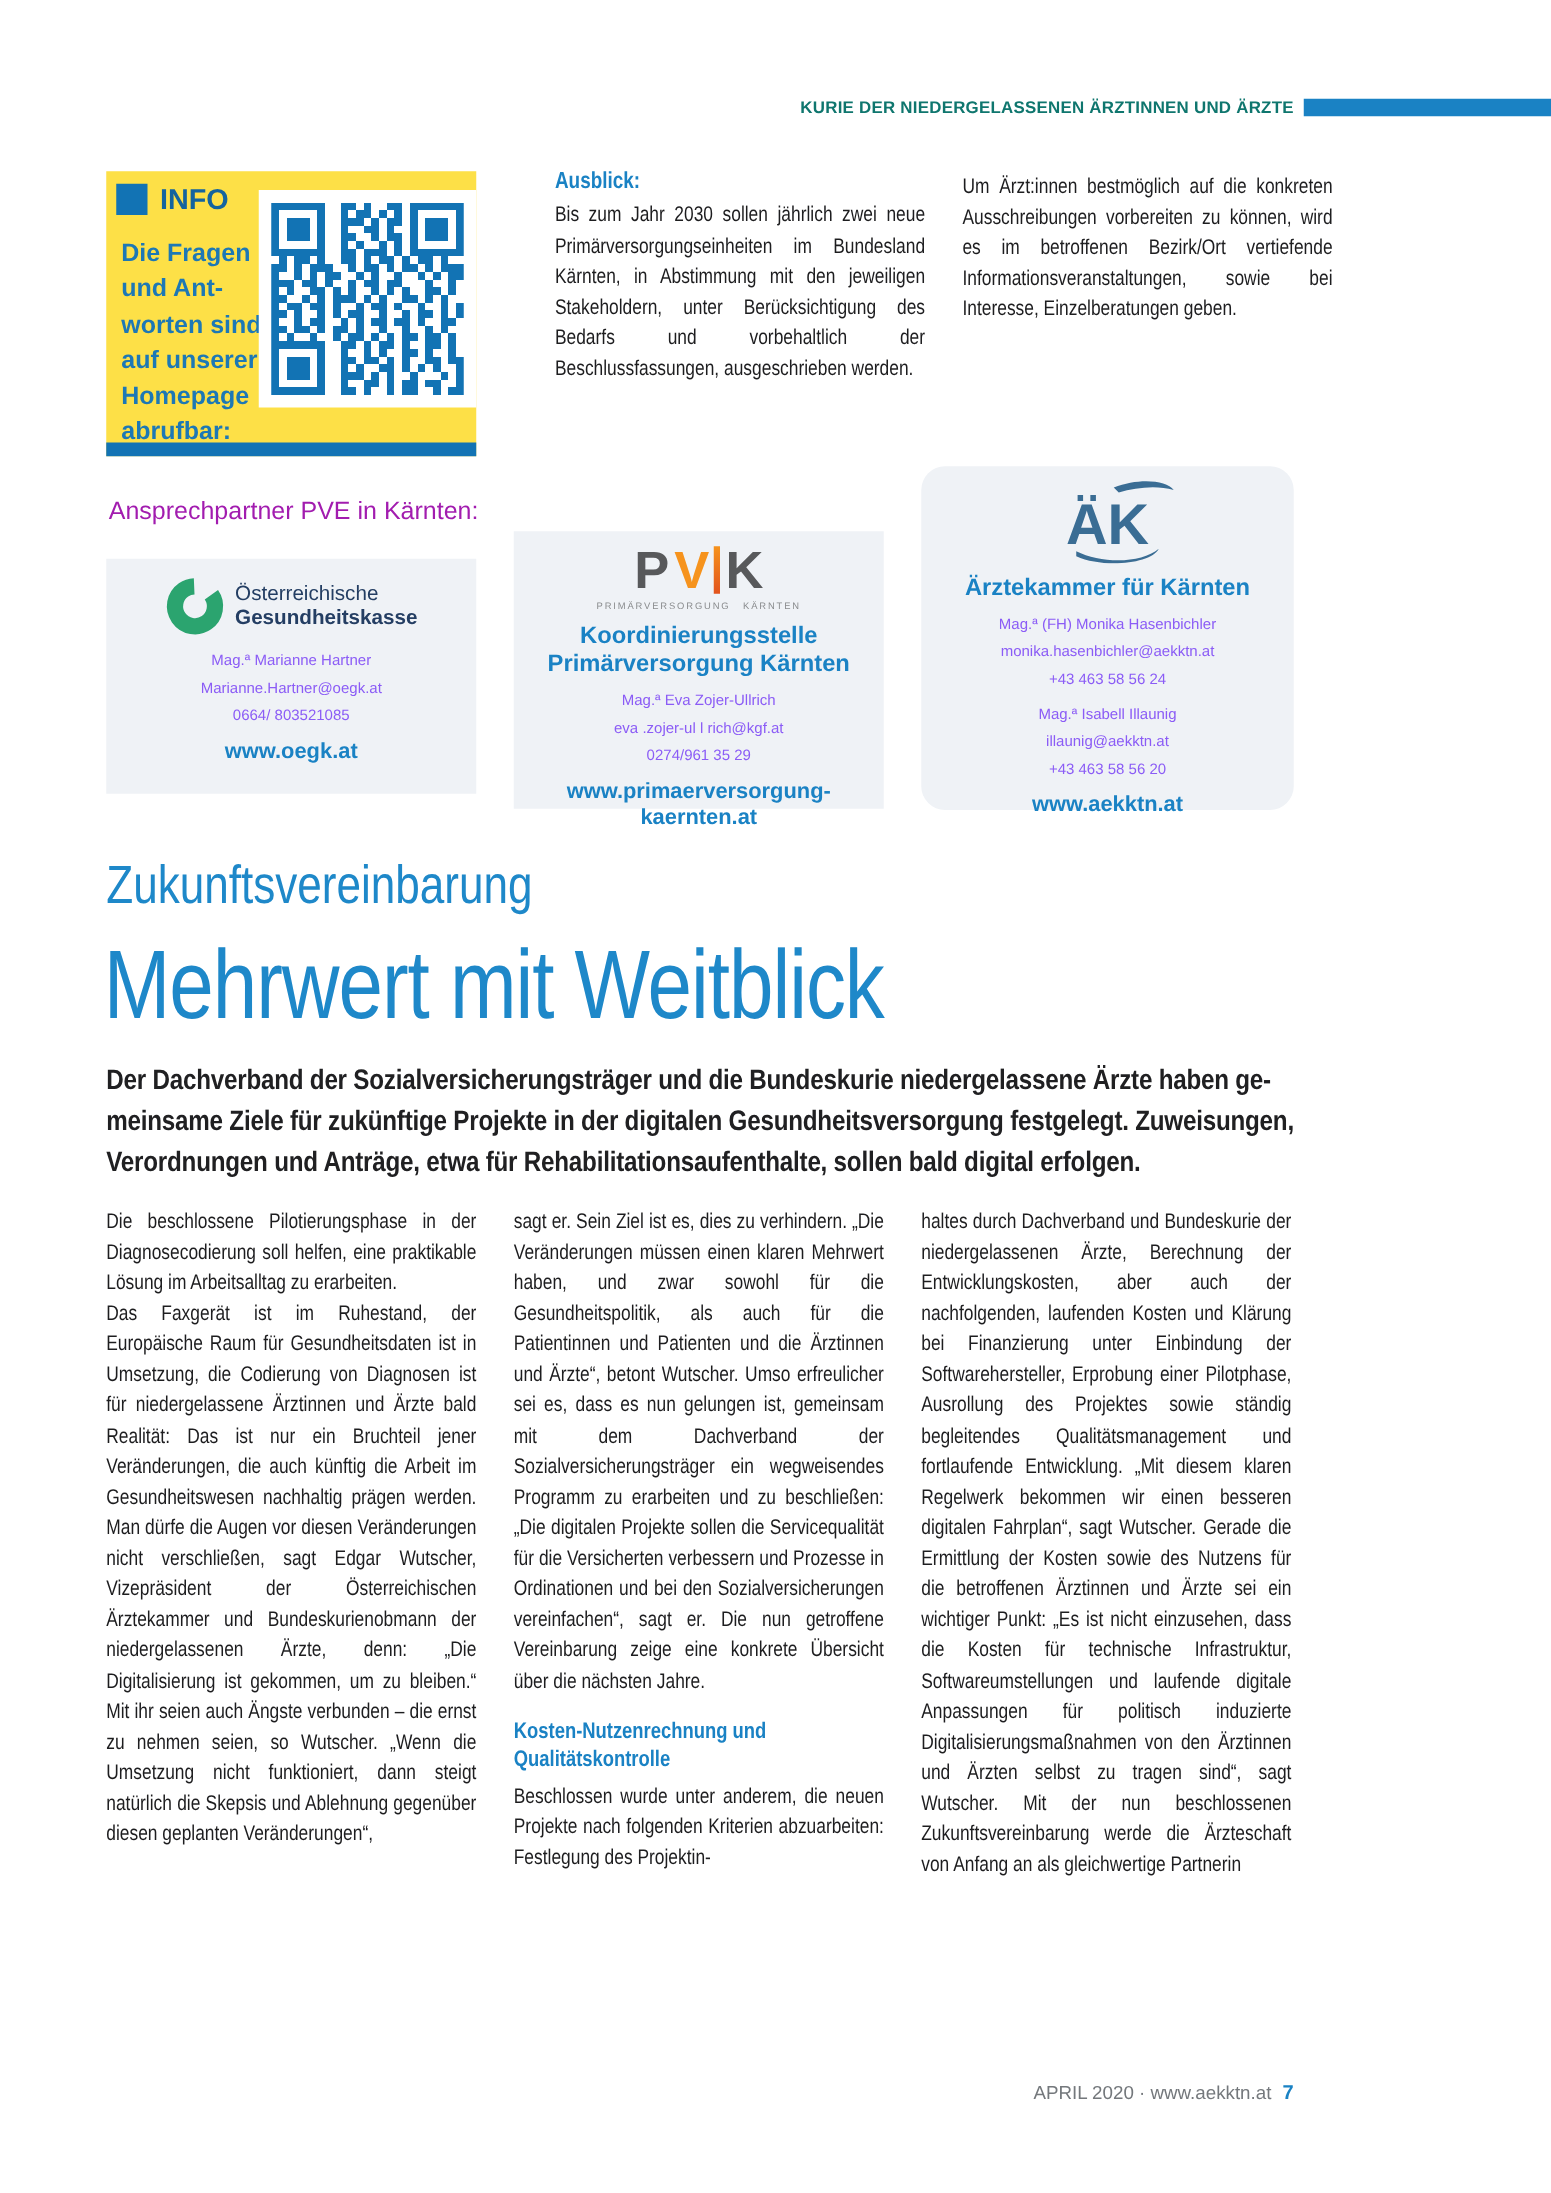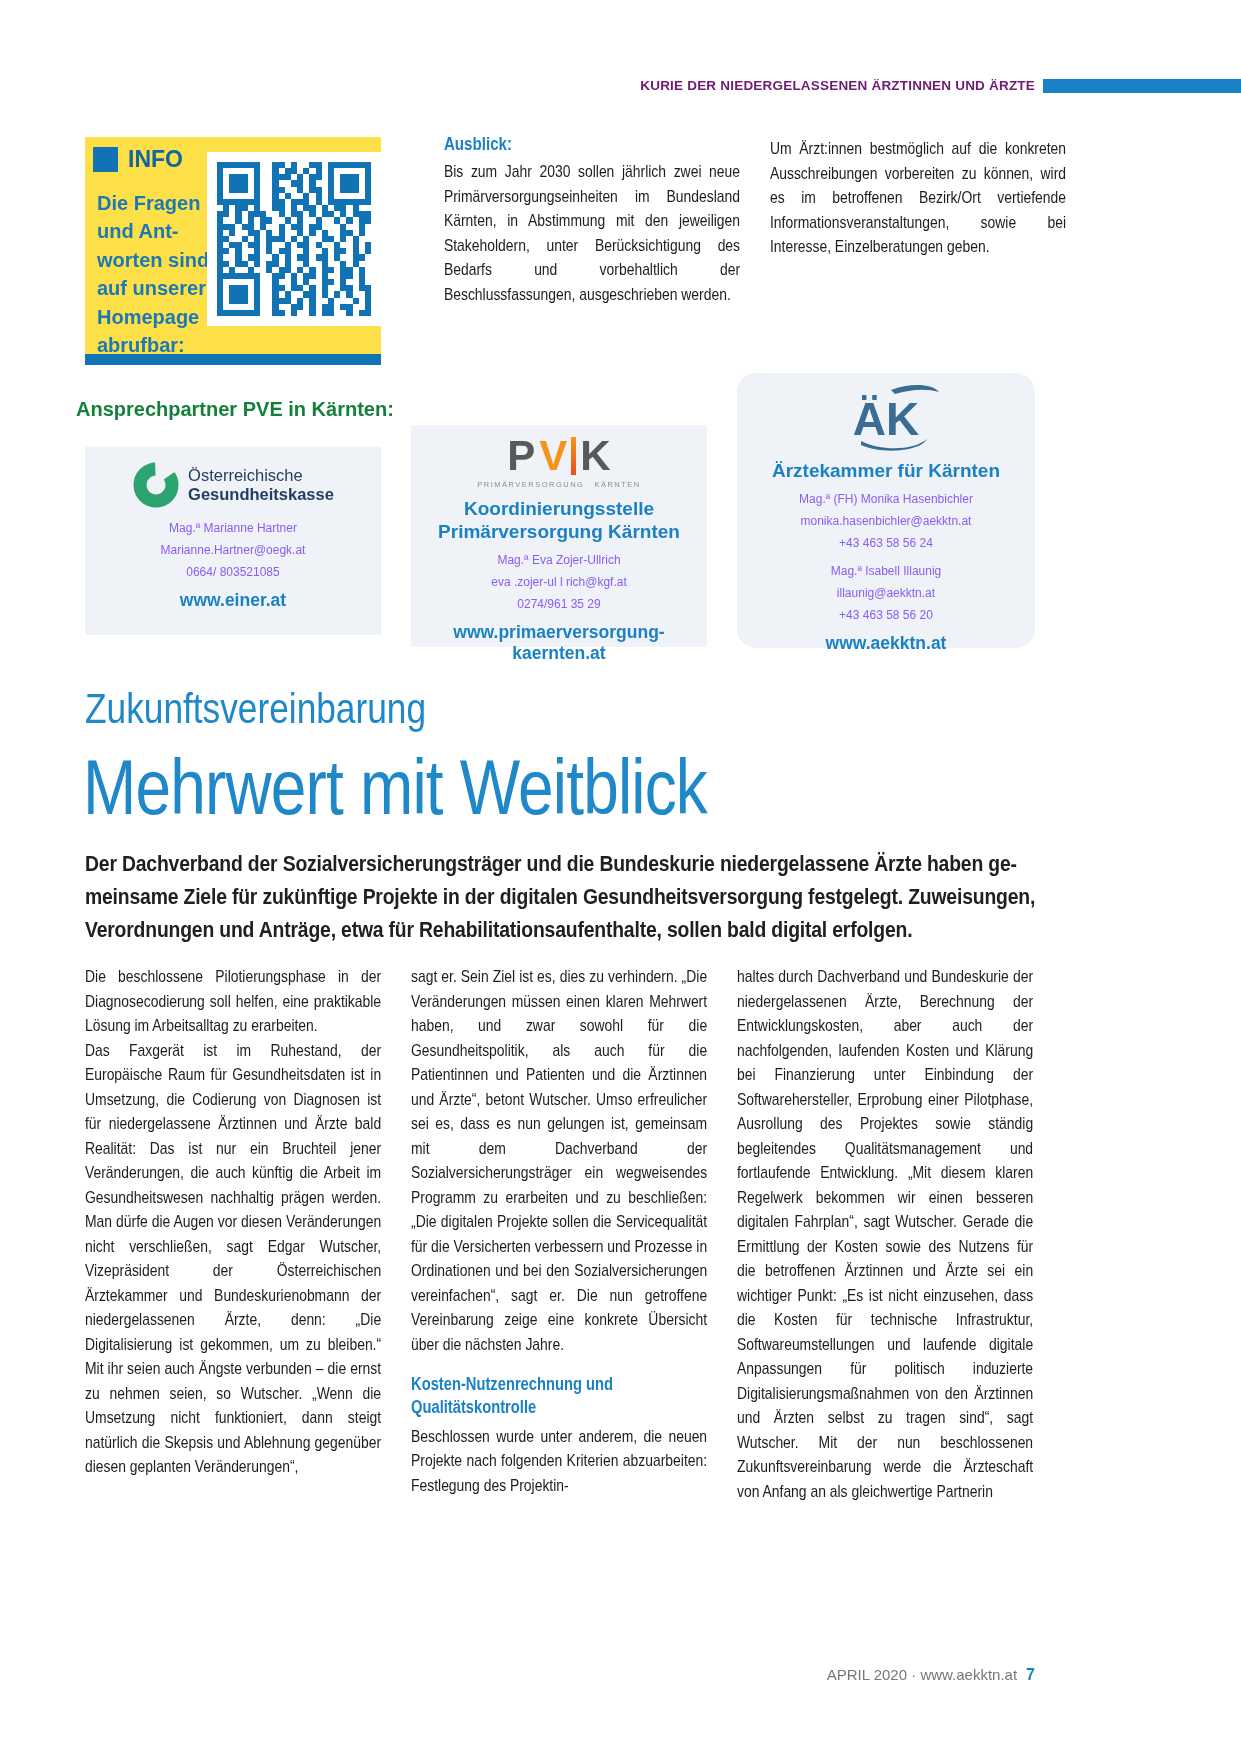--- a/index.html
+++ b/index.html
@@ -1,43 +1,43 @@
 <!DOCTYPE html>
 <html lang="de"><head>
 <meta charset="utf-8">
 <style>
   html,body{margin:0;padding:0;background:#ffffff;}
   .page{position:relative;width:1241px;height:1754px;background:#fff;overflow:hidden;
         font-family:"Liberation Sans",sans-serif;color:#1d1d1f;}
 
   
   .kicker{position:absolute;top:78px;right:206px;font-size:13.5px;font-weight:bold;
-          color:#701a75;letter-spacing:.2px;white-space:nowrap;}
+          color:#0f766e;letter-spacing:.2px;white-space:nowrap;}
   .kicker-bar{position:absolute;top:79px;left:1043px;right:0;height:14px;background:#1a82c4;}
 
   
   .info-box{position:absolute;left:85px;top:137px;width:296px;height:228px;background:#fde047;}
   .info-head{position:absolute;left:8px;top:9px;display:flex;align-items:center;gap:10px;}
   .info-square{width:25px;height:25px;background:#1273b4;}
   .info-title{font-size:23px;font-weight:bold;color:#14649e;}
   .info-text{position:absolute;left:12px;top:52px;width:130px;margin:0;font-size:20px;
              font-weight:bold;color:#1d78b5;line-height:1.42;}
   .qr-wrap{position:absolute;right:0;top:15px;width:174px;height:174px;background:#fff;
            display:flex;align-items:center;justify-content:center;}
   .qr-wrap svg{width:154px;height:154px;}
   .info-strip{position:absolute;left:0;right:0;bottom:0;height:11px;background:#1273b4;}
   .topcol{position:absolute;width:362px;transform:scaleX(.818);}
   .topcol-mid{left:411px;top:133px;}
   .topcol-right{left:737px;top:137px;}
   .sec-head{margin:0 0 5px 0;font-size:18.5px;font-weight:bold;color:#1a82c4;}
   .body-p{margin:0;font-size:17px;line-height:24.5px;text-align:justify;color:#1d1d1f;hyphens:auto;}
 
   
-  .contacts-heading{position:absolute;left:76px;top:398px;margin:0;font-size:20px;
-                    font-weight:bold;color:#15803d;}
+  .contacts-heading{position:absolute;left:87px;top:398px;margin:0;font-size:20px;
+                    font-weight:normal;color:#a21caf;}
   .card{position:absolute;background:#eff2f6;text-align:center;display:flex;
         flex-direction:column;align-items:center;}
   .card1{left:85px;top:447px;width:296px;height:188px;padding-top:12px;box-sizing:border-box;}
   .card2{left:411px;top:425px;width:296px;height:222px;padding-top:10px;box-sizing:border-box;}
   .card3{left:737px;top:373px;width:298px;height:275px;padding-top:8px;box-sizing:border-box;border-radius:19px;}
   .card-name{color:#1a82c4;font-weight:bold;font-size:19px;line-height:1.22;margin-top:8px;}
   .card-line{font-size:12px;color:#8b5cf6;line-height:22px;}
   .card-lines{margin-top:6px;}
   .card-site{color:#1a82c4;font-weight:bold;font-size:17.5px;margin-top:7px;}
   .oegk-logo{display:flex;align-items:center;gap:8px;height:52px;justify-content:center;}
@@ -146,21 +146,21 @@
       <div class="oegk-text">
         <span>Österreichische</span>
         <span class="b">Gesundheitskasse</span>
       </div>
     </div>
     <div class="card-lines">
       <div class="card-line">Mag.ª Marianne Hartner</div>
       <div class="card-line">Marianne.Hartner@oegk.at</div>
       <div class="card-line">0664/ 803521085</div>
     </div>
-    <div class="card-site">www.einer.at</div>
+    <div class="card-site">www.oegk.at</div>
   </div>
 
   <div class="card card2">
     <div class="pvk-logo">
       <div class="pvk-row">
         <span>P</span>
         <span class="pvk-v">V</span>
         <span class="pvk-bar"></span>
         <span>K</span>
       </div>

